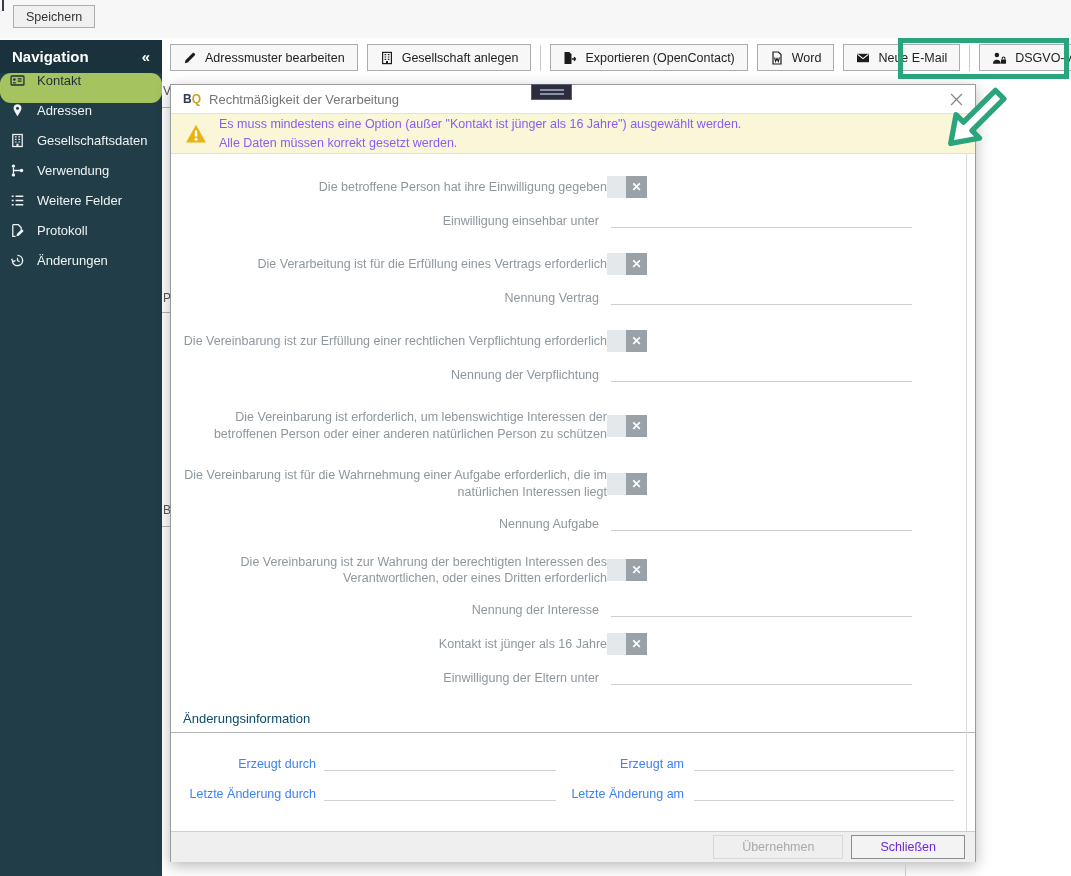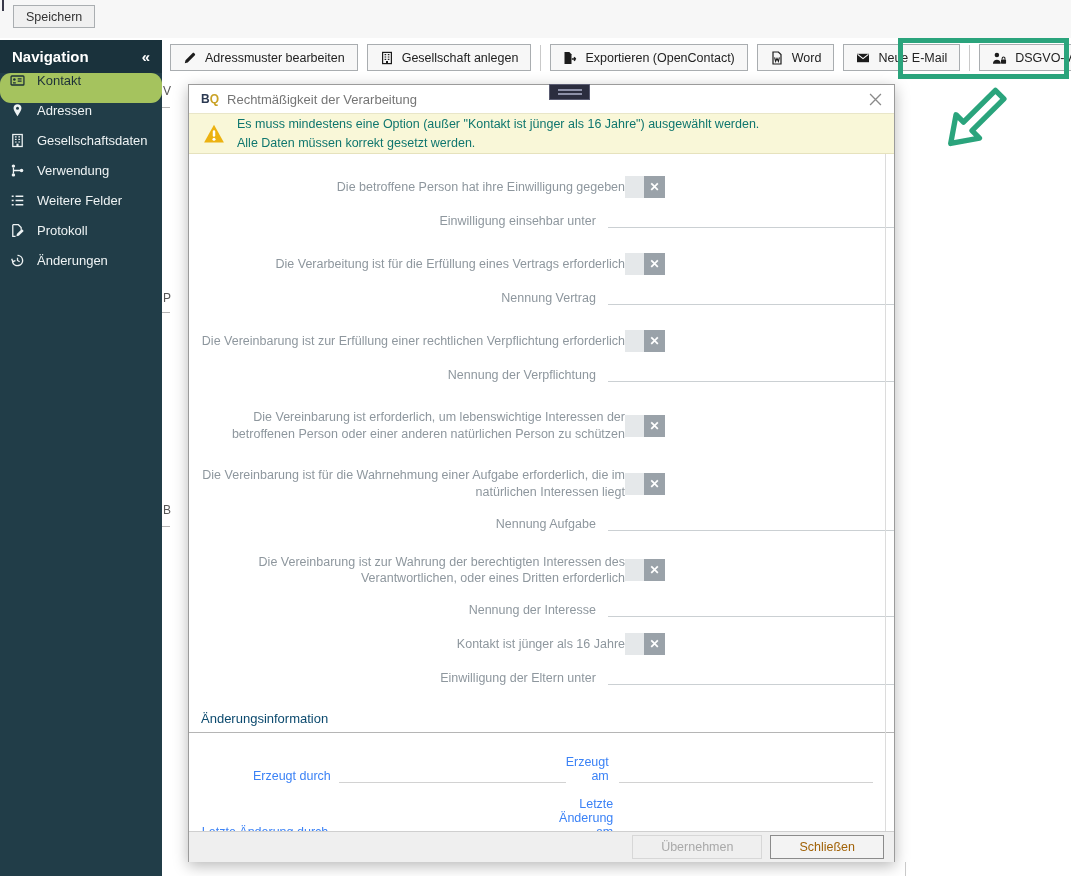--- a/index.html
+++ b/index.html
@@ -23,31 +23,31 @@
   .toolbar { position:absolute; left:170px; top:44px; display:flex; align-items:center; gap:9px; }
   .tbtn { height:27px; display:flex; align-items:center; gap:8px; padding:0 12px; background:#f7f7f7; border:1px solid #a9adb0; font-size:12.5px; color:#222; cursor:pointer; white-space:nowrap;text-align:right; }
   .tbtn svg { color:#1c1c1c; }
   .tsep { width:1px; height:26px; background:#c9c9c9; }
 
   
   .peek { position:absolute; left:163px; width:8px; overflow:hidden; color:#555; font-size:12px; }
   .peek-line { position:absolute; left:162px; width:8px; height:1px; background:#b4b4b4; }
 
   
-  .dialog { position:absolute; left:188px; top:84px; width:707px; height:778px; background:#fff; border:1px solid #9b9b9b; box-shadow:0 4px 14px rgba(0,0,0,.28); }
+  .dialog { position:absolute; left:170px; top:84px; width:806px; height:778px; background:#fff; border:1px solid #9b9b9b; box-shadow:0 4px 14px rgba(0,0,0,.28); }
   .drag-tab { position:absolute; left:360px; top:-1px; width:41px; height:16px; background:#2b2d3f; border:1px solid #5a5c72; display:flex; flex-direction:column; justify-content:center; align-items:center; gap:2px; cursor:move; }
   .drag-tab i { display:block; width:24px; height:2px; background:#8d90a8; }
   .titlebar { height:28px; display:flex; align-items:center; padding:0 12px; }
   .logo { font-weight:bold; font-size:12px; letter-spacing:0; margin-right:8px; }
   .logo .lb { color:#2c3a52; }
   .logo .lq { color:#c9a227; }
   .dlg-title { font-size:13px; color:#757575; }
   .dlg-close { margin-left:auto; cursor:pointer; display:flex; align-items:center; }
   .banner { height:41px; background:#f9f7d8; border-top:1px solid #e9e6c8; border-bottom:1px solid #e6e2bd; display:flex; align-items:center; gap:12px; padding:0 14px; }
-  .banner-text { font-size:12.5px; color:#0f766e; line-height:1.45; }
+  .banner-text { font-size:12.5px; color:#8b5cf6; line-height:1.45; }
 
   .content { position:relative; height:677px; padding:22px 0 0 0; overflow:hidden; }
   .content-edge { position:absolute; right:8px; top:0; bottom:0; width:1px; background:#dcdcdc; }
 
   .trow { display:flex; align-items:center; }
   .tlabel { width:436px; padding-right:0; text-align:right; color:#8e979e; font-size:12.5px; line-height:1.35; }
   .toggle { width:40px; height:22px; background:#9aa2a9; display:flex; cursor:pointer; flex:0 0 auto; }
   .toggle .knob { width:19px; height:22px; background:#e5e8ea; }
   .toggle .offx { flex:1; display:flex; align-items:center; justify-content:center; color:#fff; font-weight:bold; font-size:12px; }
   .frow { display:flex; align-items:flex-end; margin-top:13px; }
@@ -68,21 +68,21 @@
   .ml { color:#3b82f6; font-size:12.5px; text-align:right; }
   .ml.c1 { width:145px; }
   .ml.c2 { flex:1; }
   .mi { height:16px; border-bottom:1px solid #d2d2d2; cursor:text; font-size:12.5px; color:#444; }
   .mi.c1 { width:232px; margin-left:8px; }
   .mi.c2 { width:260px; margin-left:10px; margin-right:21px; }
 
   .dfooter { height:31px; background:#efefef; border-top:1px solid #cfcfcf; display:flex; align-items:center; justify-content:flex-end; gap:8px; padding:0 10px; }
   .fbtn { height:24px; padding:0 28px; font-size:12.5px; font-family:inherit; cursor:pointer; }
   .fbtn.apply { background:#efefef; border:1px solid #d7d7d7; color:#a9a9a9; cursor:default; }
-  .fbtn.close { background:#f3f3f3; border:1px solid #8b8b8b; color:#a16207; }
+  .fbtn.close { background:#f3f3f3; border:1px solid #8b8b8b; color:#6d28d9; }
 
   
   .hl-rect { position:absolute; left:898px; top:38px; width:171px; height:41px; border:5px solid #2aa47c; pointer-events:none; }
   .hl-arrow { position:absolute; left:933px; top:86px; pointer-events:none; }
 
   .stub-line { position:absolute; left:905px; top:862px; width:1px; height:14px; background:#c9c9c9; }
 </style>
 </head>
 <body>
 

